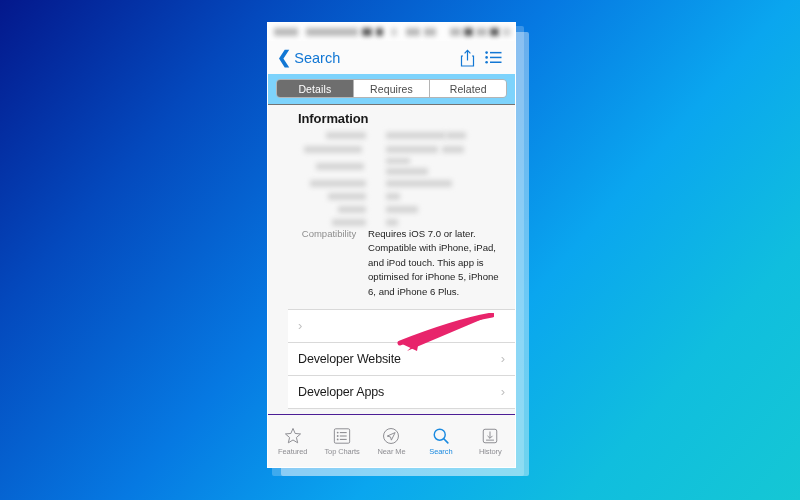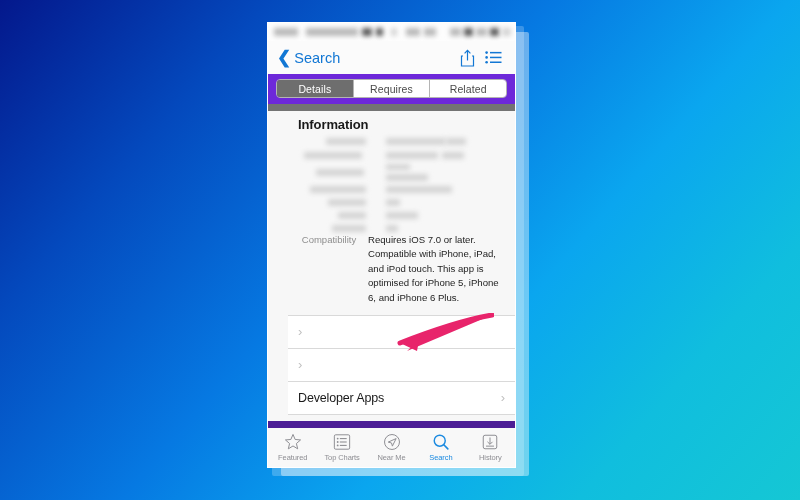--- a/index.html
+++ b/index.html
@@ -84,23 +84,23 @@
     line-height: 1;
     font-weight: 600;
     margin-top: -1px;
   }
   .navspacer { flex: 1; }
   .navicon { width: 26px; display:flex; justify-content:center; cursor:pointer; }
   .navicon svg { display:block; }
 
   
   .segwrap {
-    background: #6d28d9;
+    background: #7dd3fc;
     padding: 5px 8px 6px 8px;
-    border-bottom: 7px solid #737373;
+    border-bottom: 1px solid #737373;
   }
   .segmented {
     display: flex;
     border: 1px solid #b4b4b4;
     border-radius: 4px;
     overflow: hidden;
     height: 19px;
   }
   .seg {
     flex: 1;
@@ -191,25 +191,26 @@
     color: #9a9a9a;
     padding: 6px 10px 0 10px;
     height: 22px;
   }
 
   
   .tabbar {
     position: absolute;
     left: 0; bottom: 0;
     width: 100%;
-    height: 46px;
+    height: 53px;
     background: #f8f8f8;
-    border-top: 7px solid #4c1d95;
+    border-top: 1px solid #4c1d95;
     display: flex;
     align-items: center;
+    justify-content: flex-end;
   }
   .tab {
     flex: 1;
     display: flex;
     flex-direction: column;
     align-items: center;
     justify-content: center;
     gap: 2px;
     cursor: pointer;
     color: #8e8e93;
@@ -317,20 +318,21 @@
       <div class="compat">
         <div class="compat-label">Compatibility</div>
         <div class="compat-value">Requires iOS 7.0 or later. Compatible with iPhone, iPad, and iPod touch. This app is optimised for iPhone 5, iPhone 6, and iPhone 6 Plus.</div>
       </div>
 
       <div class="rows">
         <div class="row">
           <span class="row-chev">›</span>
         </div>
         <div class="row">
+          <span class="row-label">Developer Website</span>
           <span class="row-chev">›</span>
         </div>
         <div class="row">
           <span class="row-label">Developer Apps</span>
           <span class="row-chev">›</span>
         </div>
       </div>
 
       <div class="copyright">© 2015 Collara</div>
     </div>

